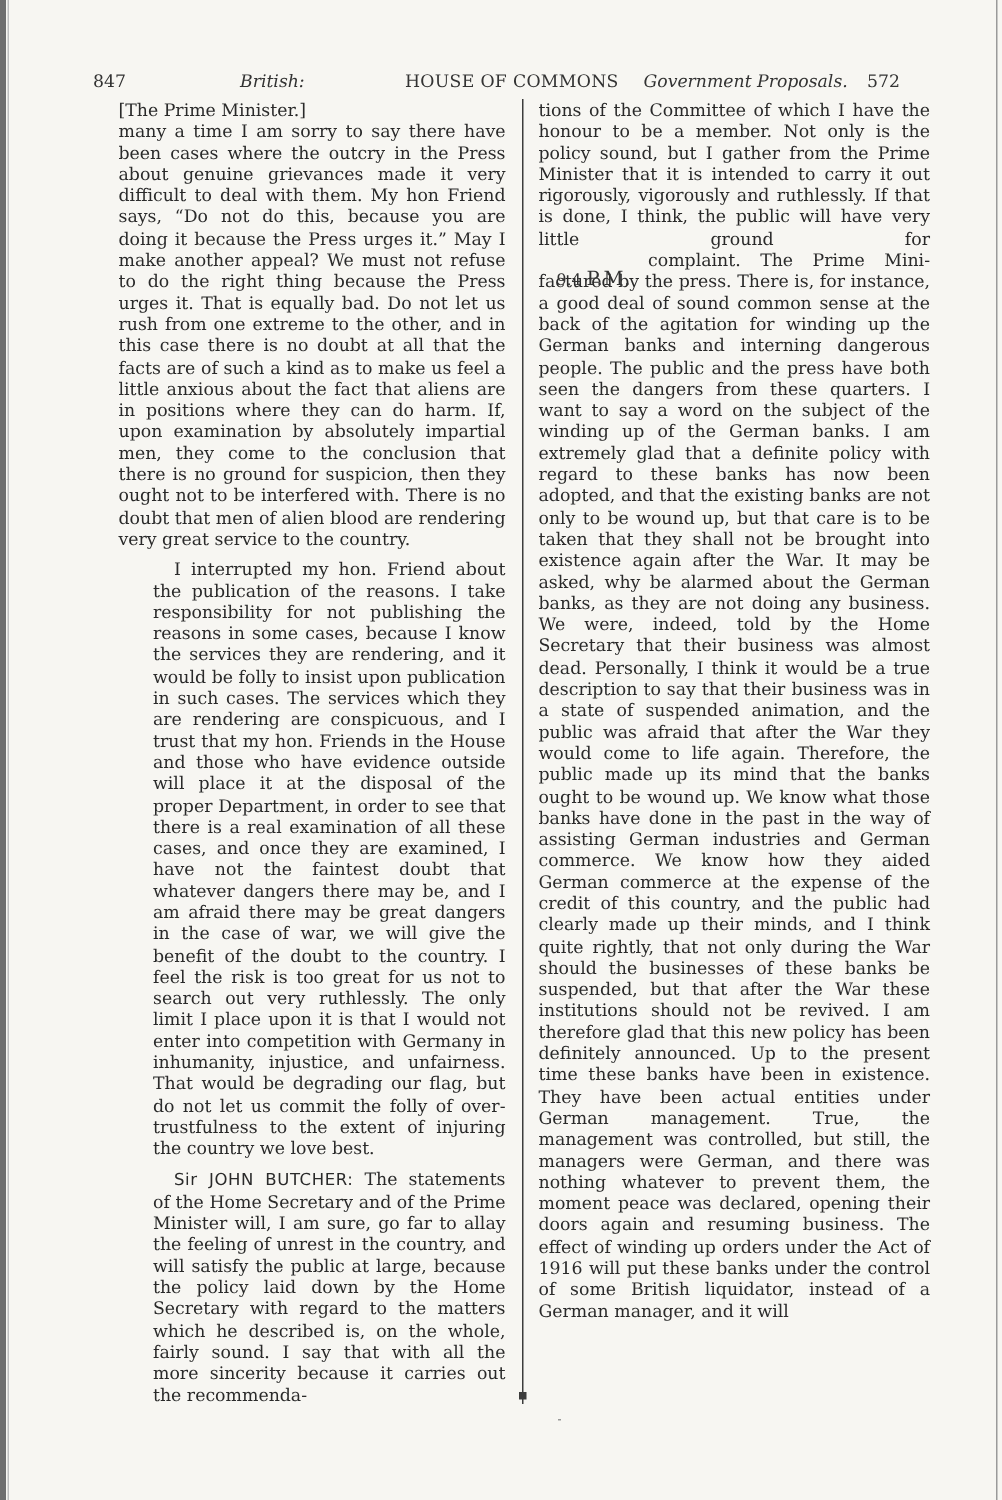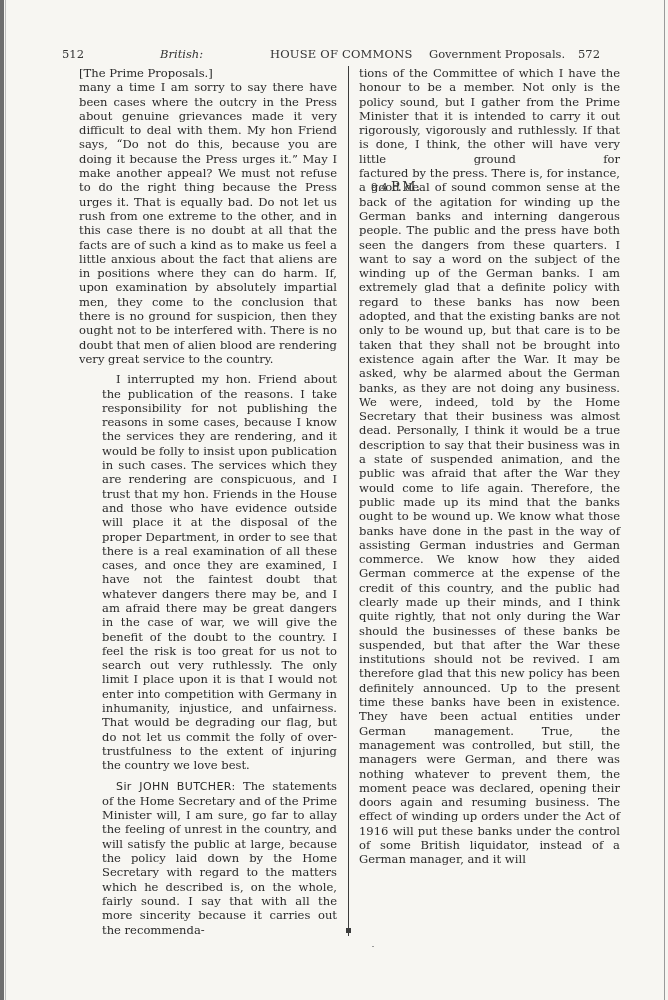--- a/index.html
+++ b/index.html
@@ -14,21 +14,21 @@
   .edge-left2 { position: absolute; left: 5px; top: 0; width: 1px; height: 1000px; background: #bdbdbd; }
   .edge-right { position: absolute; right: 3px; top: 0; width: 1px; height: 1000px; background: #9a9a9a; }
   .header {
     position: absolute; top: 47px; left: 62px; width: 570px; height: 16px;
     font-size: 11.5px; color: #333;
   }
   .header span { position: absolute; top: 0; white-space: nowrap; }
   .h-left-num { left: 0; }
   .h-left-title { left: 98px; font-style: italic; }
   .h-center { left: 208px; letter-spacing: 0.2px; }
-  .h-right-title { left: 367px; }
+  .h-right-title { left: 367px; font-style: italic; }
   .h-right-num { left: 516px; }
 
   .col {
     position: absolute; top: 66px;
     font-size: 11.55px; line-height: 14.3px;
     text-align: justify;
   }
   .col-left { left: 79px; width: 258px; }
   .col-right { left: 359px; width: 261px; }
   .col p { margin: 0; text-indent: 0; }
@@ -53,38 +53,39 @@
   .speck { position: absolute; left: 372px; top: 946px; width: 2px; height: 1px; background: #999; }
 </style>
 </head>
 <body>
 
 <div class="edge-left"></div>
 <div class="edge-left2"></div>
 <div class="edge-right"></div>
 
 <div class="header">
-  <span class="h-left-num">512</span>
+  <span class="h-left-num">847</span>
   <span class="h-left-title">British:</span>
   <span class="h-center">HOUSE OF COMMONS</span>
   <span class="h-right-title">Government Proposals.</span>
   <span class="h-right-num">572</span>
 </div>
 
 <div class="col col-left">
-  <p class="attrib">[The Prime Proposals.]</p>
+  <p class="attrib">[The Prime Minister.]</p>
   <p>many a time I am sorry to say there have been cases where the outcry in the Press about genuine grievances made it very difficult to deal with them. My hon Friend says, “Do not do this, because you are doing it because the Press urges it.”  May I make another appeal?  We must not refuse to do the right thing because the Press urges it. That is equally bad. Do not let us rush from one extreme to the other, and in this case there is no doubt at all that the facts are of such a kind as to make us feel a little anxious about the fact that aliens are in positions where they can do harm. If, upon examination by absolutely impartial men, they come to the conclusion that there is no ground for suspicion, then they ought not to be interfered with. There is no doubt that men of alien blood are rendering very great service to the country.</p>
   <p class="indent gap">I interrupted my hon. Friend about the publication of the reasons. I take responsibility for not publishing the reasons in some cases, because I know the services they are rendering, and it would be folly to insist upon publication in such cases. The services which they are rendering are conspicuous, and I trust that my hon. Friends in the House and those who have evidence outside will place it at the disposal of the proper Department, in order to see that there is a real examination of all these cases, and once they are examined, I have not the faintest doubt that whatever dangers there may be, and I am afraid there may be great dangers in the case of war, we will give the benefit of the doubt to the country. I feel the risk is too great for us not to search out very ruthlessly. The only limit I place upon it is that I would not enter into competition with Germany in inhumanity, injustice, and unfairness. That would be degrading our flag, but do not let us commit the folly of over-trustfulness to the extent of injuring the country we love best.</p>
   <p class="indent gap"><span class="speaker">Sir JOHN BUTCHER:</span> <span>The statements of the Home Secretary and of the Prime Minister will, I am sure, go far to allay the feeling of unrest in the country, and will satisfy the public at large, because the policy laid down by the Home Secretary with regard to the matters which he described is, on the whole, fairly sound. I say that with all the more sincerity because it carries out the recommenda-</span></p>
 </div>
 
 <div class="divider"></div>
 <div class="divider-foot"></div>
 
 <div class="col col-right rcol-block">
-  <p class="last-line">tions of the Committee of which I have the honour to be a member. Not only is the policy sound, but I gather from the Prime Minister that it is intended to carry it out rigorously, vigorously and ruthlessly. If that is done, I think, the other will have very little ground for</p>
+  <p class="last-line">tions of the Committee of which I have the honour to be a member. Not only is the policy sound, but I gather from the Prime Minister that it is intended to carry it out rigorously, vigorously and ruthlessly. If that is done, I think, the public will have very little ground for</p>
   <div class="marginal-wrap">
+    <p class="narrow last-line">complaint. The Prime Mini-</p>
     <span class="time-note" style="top:14px;"><span>9.4</span> <span class="sc">P.M.</span></span>
   </div>
   <p>factured by the press. There is, for instance, a good deal of sound common sense at the back of the agitation for winding up the German banks and interning dangerous people. The public and the press have both seen the dangers from these quarters. I want to say a word on the subject of the winding up of the German banks. I am extremely glad that a definite policy with regard to these banks has now been adopted, and that the existing banks are not only to be wound up, but that care is to be taken that they shall not be brought into existence again after the War. It may be asked, why be alarmed about the German banks, as they are not doing any business. We were, indeed, told by the Home Secretary that their business was almost dead. Personally, I think it would be a true description to say that their business was in a state of suspended animation, and the public was afraid that after the War they would come to life again. Therefore, the public made up its mind that the banks ought to be wound up. We know what those banks have done in the past in the way of assisting German industries and German commerce. We know how they aided German commerce at the expense of the credit of this country, and the public had clearly made up their minds, and I think quite rightly, that not only during the War should the businesses of these banks be suspended, but that after the War these institutions should not be revived. I am therefore glad that this new policy has been definitely announced. Up to the present time these banks have been in existence. They have been actual entities under German management. True, the management was controlled, but still, the managers were German, and there was nothing whatever to prevent them, the moment peace was declared, opening their doors again and resuming business. The effect of winding up orders under the Act of 1916 will put these banks under the control of some British liquidator, instead of a German manager, and it will</p>
 </div>
 
 <div class="speck"></div>
 
 </body></html>

